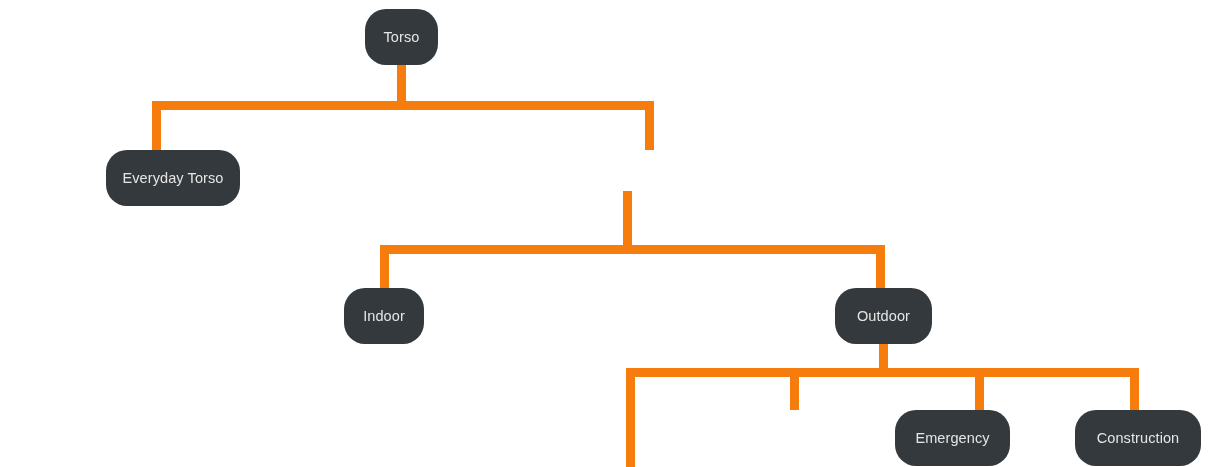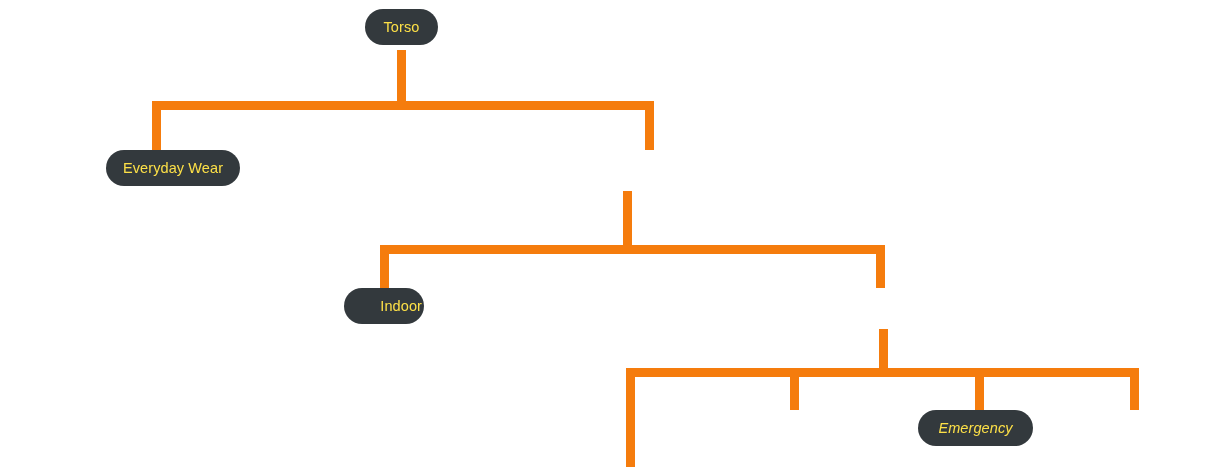--- a/index.html
+++ b/index.html
@@ -19,24 +19,24 @@
     overflow: hidden;
   }
   
   .edge {
     position: absolute;
     background: #f57c0d;
   }
   
   .node {
     position: absolute;
-    height: 36px;
+    height: 56px;
     border-radius: 21px;
     background: #33393d;
-    color: #fde047;
+    color: #e5e5e5;
     display: flex;
     align-items: center;
     justify-content: center;
     font-size: 14.5px;
     letter-spacing: 0.1px;
     line-height: 1;
     white-space: nowrap;
     box-sizing: border-box;
     padding: 0 2px;
     user-select: none;
@@ -65,28 +65,34 @@
   <div class="edge" style="left:626px; top:368px; width:9px;   height:99px;"></div>
   <div class="edge" style="left:790px; top:368px; width:9px;   height:42px;"></div>
   <div class="edge" style="left:975px; top:368px; width:9px;   height:42px;"></div>
   <div class="edge" style="left:1130px; top:368px; width:9px;  height:42px;"></div>
 
   <div class="node" style="left:365px; top:9px; width:73px;">
     <span class="node-label">Torso</span>
   </div>
 
   <div class="node" style="left:106px; top:150px; width:134px;">
-    <span class="node-label">Everyday Wear</span>
+    <span class="node-label">Everyday Torso</span>
   </div>
 
 
-  <div class="node" style="left:344px; top:288px; width:80px;justify-content:flex-end;">
+  <div class="node" style="left:344px; top:288px; width:80px;">
     <span class="node-label">Indoor</span>
   </div>
 
+  <div class="node" style="left:835px; top:288px; width:97px;">
+    <span class="node-label">Outdoor</span>
+  </div>
 
 
-  <div class="node" style="left:918px; top:410px; width:115px;font-style:italic;">
+  <div class="node" style="left:895px; top:410px; width:115px;">
     <span class="node-label">Emergency</span>
   </div>
 
+  <div class="node" style="left:1075px; top:410px; width:126px;">
+    <span class="node-label">Construction</span>
+  </div>
 
 </div>
 
 </body></html>

